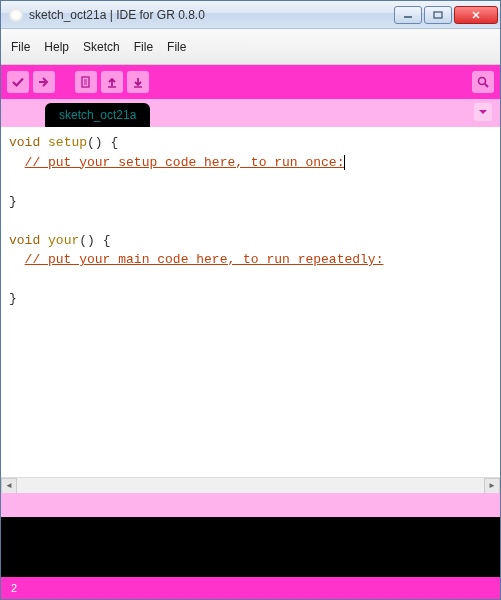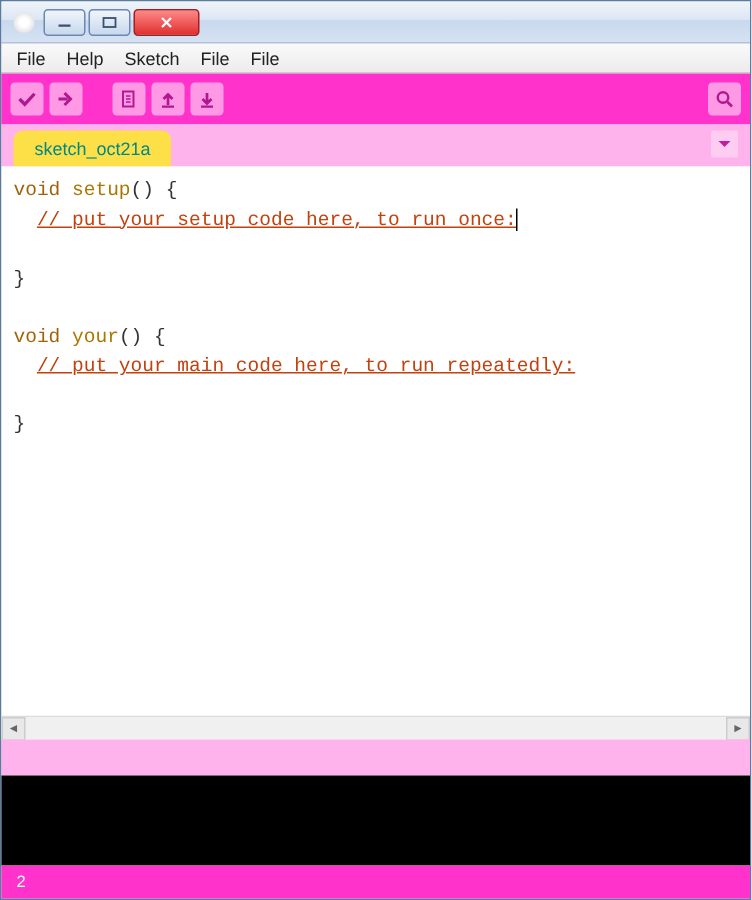--- a/index.html
+++ b/index.html
@@ -8,31 +8,31 @@
 .window { width: 501px; height: 600px; border: 1px solid #5a7aa0; background: #fff; display: flex; flex-direction: column; }
 
 .titlebar { height: 28px; background: linear-gradient(to bottom, #f0f4fa 0%, #dce6f4 45%, #c8d8ee 46%, #d5e2f2 100%); border-bottom: 1px solid #b0c0d8; display: flex; align-items: center; padding: 0 2px 0 8px; position: relative; }
 .titlebar-icon { width: 14px; height: 14px; background: radial-gradient(circle, #fff 30%, #d0d0d0 100%); border-radius: 50%; margin-right: 6px; }
 .titlebar-text { flex: 1; color: #333; font-size: 12px; }
 .window-controls { display: flex; gap: 2px; }
 .win-btn { width: 28px; height: 18px; border: 1px solid #6a88b0; border-radius: 3px; background: linear-gradient(to bottom, #f0f5fb, #c8d8ee); display: flex; align-items: center; justify-content: center; color: #3a5070; }
 .win-btn.close { background: linear-gradient(to bottom, #ff8888, #e03030); border-color: #a02020; color: #fff; width: 44px; }
 .win-btn svg { width: 10px; height: 8px; }
 
-.menubar { height: 20px; background: linear-gradient(to bottom, #fafafa, #ececec); border-bottom: 1px solid #ccc; display: flex; align-items: center; padding: 0 4px; gap: 2px; }
+.menubar { height: 36px; background: linear-gradient(to bottom, #fafafa, #ececec); border-bottom: 1px solid #ccc; display: flex; align-items: center; padding: 0 4px; gap: 2px; }
 .menu-item { padding: 2px 6px; color: #222; font-size: 12px; cursor: default; }
 
 .toolbar { height: 34px; background: #ff33cc; display: flex; align-items: center; padding: 0 6px; gap: 4px; }
 .tool-btn { width: 22px; height: 22px; background: #ff99e6; border-radius: 3px; display: flex; align-items: center; justify-content: center; color: #c020a0; cursor: pointer; }
 .tool-btn svg { width: 14px; height: 14px; }
 .tool-spacer { flex: 1; }
 .tool-gap { width: 12px; }
 
 .tabbar { height: 28px; background: #ffb3ec; display: flex; align-items: flex-end; padding: 0 8px; position: relative; }
-.tab { background: #fde047; padding: 5px 14px; border-radius: 6px 6px 0 0; color: #008888; font-size: 12px; font-family: Verdana, sans-serif; }
+.tab { background: #000000; padding: 5px 14px; border-radius: 6px 6px 0 0; color: #008888; font-size: 12px; font-family: Verdana, sans-serif; margin-left: 36px; }
 .tab-drop { position: absolute; right: 8px; top: 4px; width: 18px; height: 18px; background: #ffccf2; border-radius: 2px; display: flex; align-items: center; justify-content: center; cursor: pointer; }
 
 .editor { flex: 1; background: #fff; font-family: 'Courier New', monospace; font-size: 13px; padding: 6px 8px; color: #333; line-height: 1.5; overflow: auto; white-space: pre; position: relative; }
 .kw { color: #a16207; }
 .fn { color: #aa7700; font-weight: normal; }
 .cm { color: #c2410c; text-decoration: underline; }
 .cursor { display: inline-block; width: 1px; height: 15px; background: #000; vertical-align: middle; }
 
 .hscroll { height: 16px; background: #f0f0f0; border-top: 1px solid #ddd; display: flex; align-items: center; }
 .hscroll-arrow { width: 16px; height: 16px; background: #e8e8e8; border: 1px solid #ccc; display: flex; align-items: center; justify-content: center; color: #666; font-size: 8px; }
@@ -43,20 +43,21 @@
 .statusbar { height: 22px; background: #ff33cc; display: flex; align-items: center; padding: 0 10px; color: #fff; font-size: 11px; }
 .status-left { flex: 1; }
 </style>
 </head>
 <body>
 
 <div class="window">
 
   <div class="titlebar">
     <div class="titlebar-icon"></div>
+    <div class="titlebar-text">sketch_oct21a | IDE for GR 0.8.0</div>
     <div class="window-controls">
       <div class="win-btn">
           <svg viewBox="0 0 10 8">
             <line x1="1" y1="6" x2="9" y2="6" stroke="currentColor" stroke-width="1.5"></line>
           </svg>
         </div>
       <div class="win-btn">
           <svg viewBox="0 0 10 8">
             <rect x="1" y="1" width="8" height="6" stroke="currentColor" fill="none" stroke-width="1.2"></rect>
           </svg>

